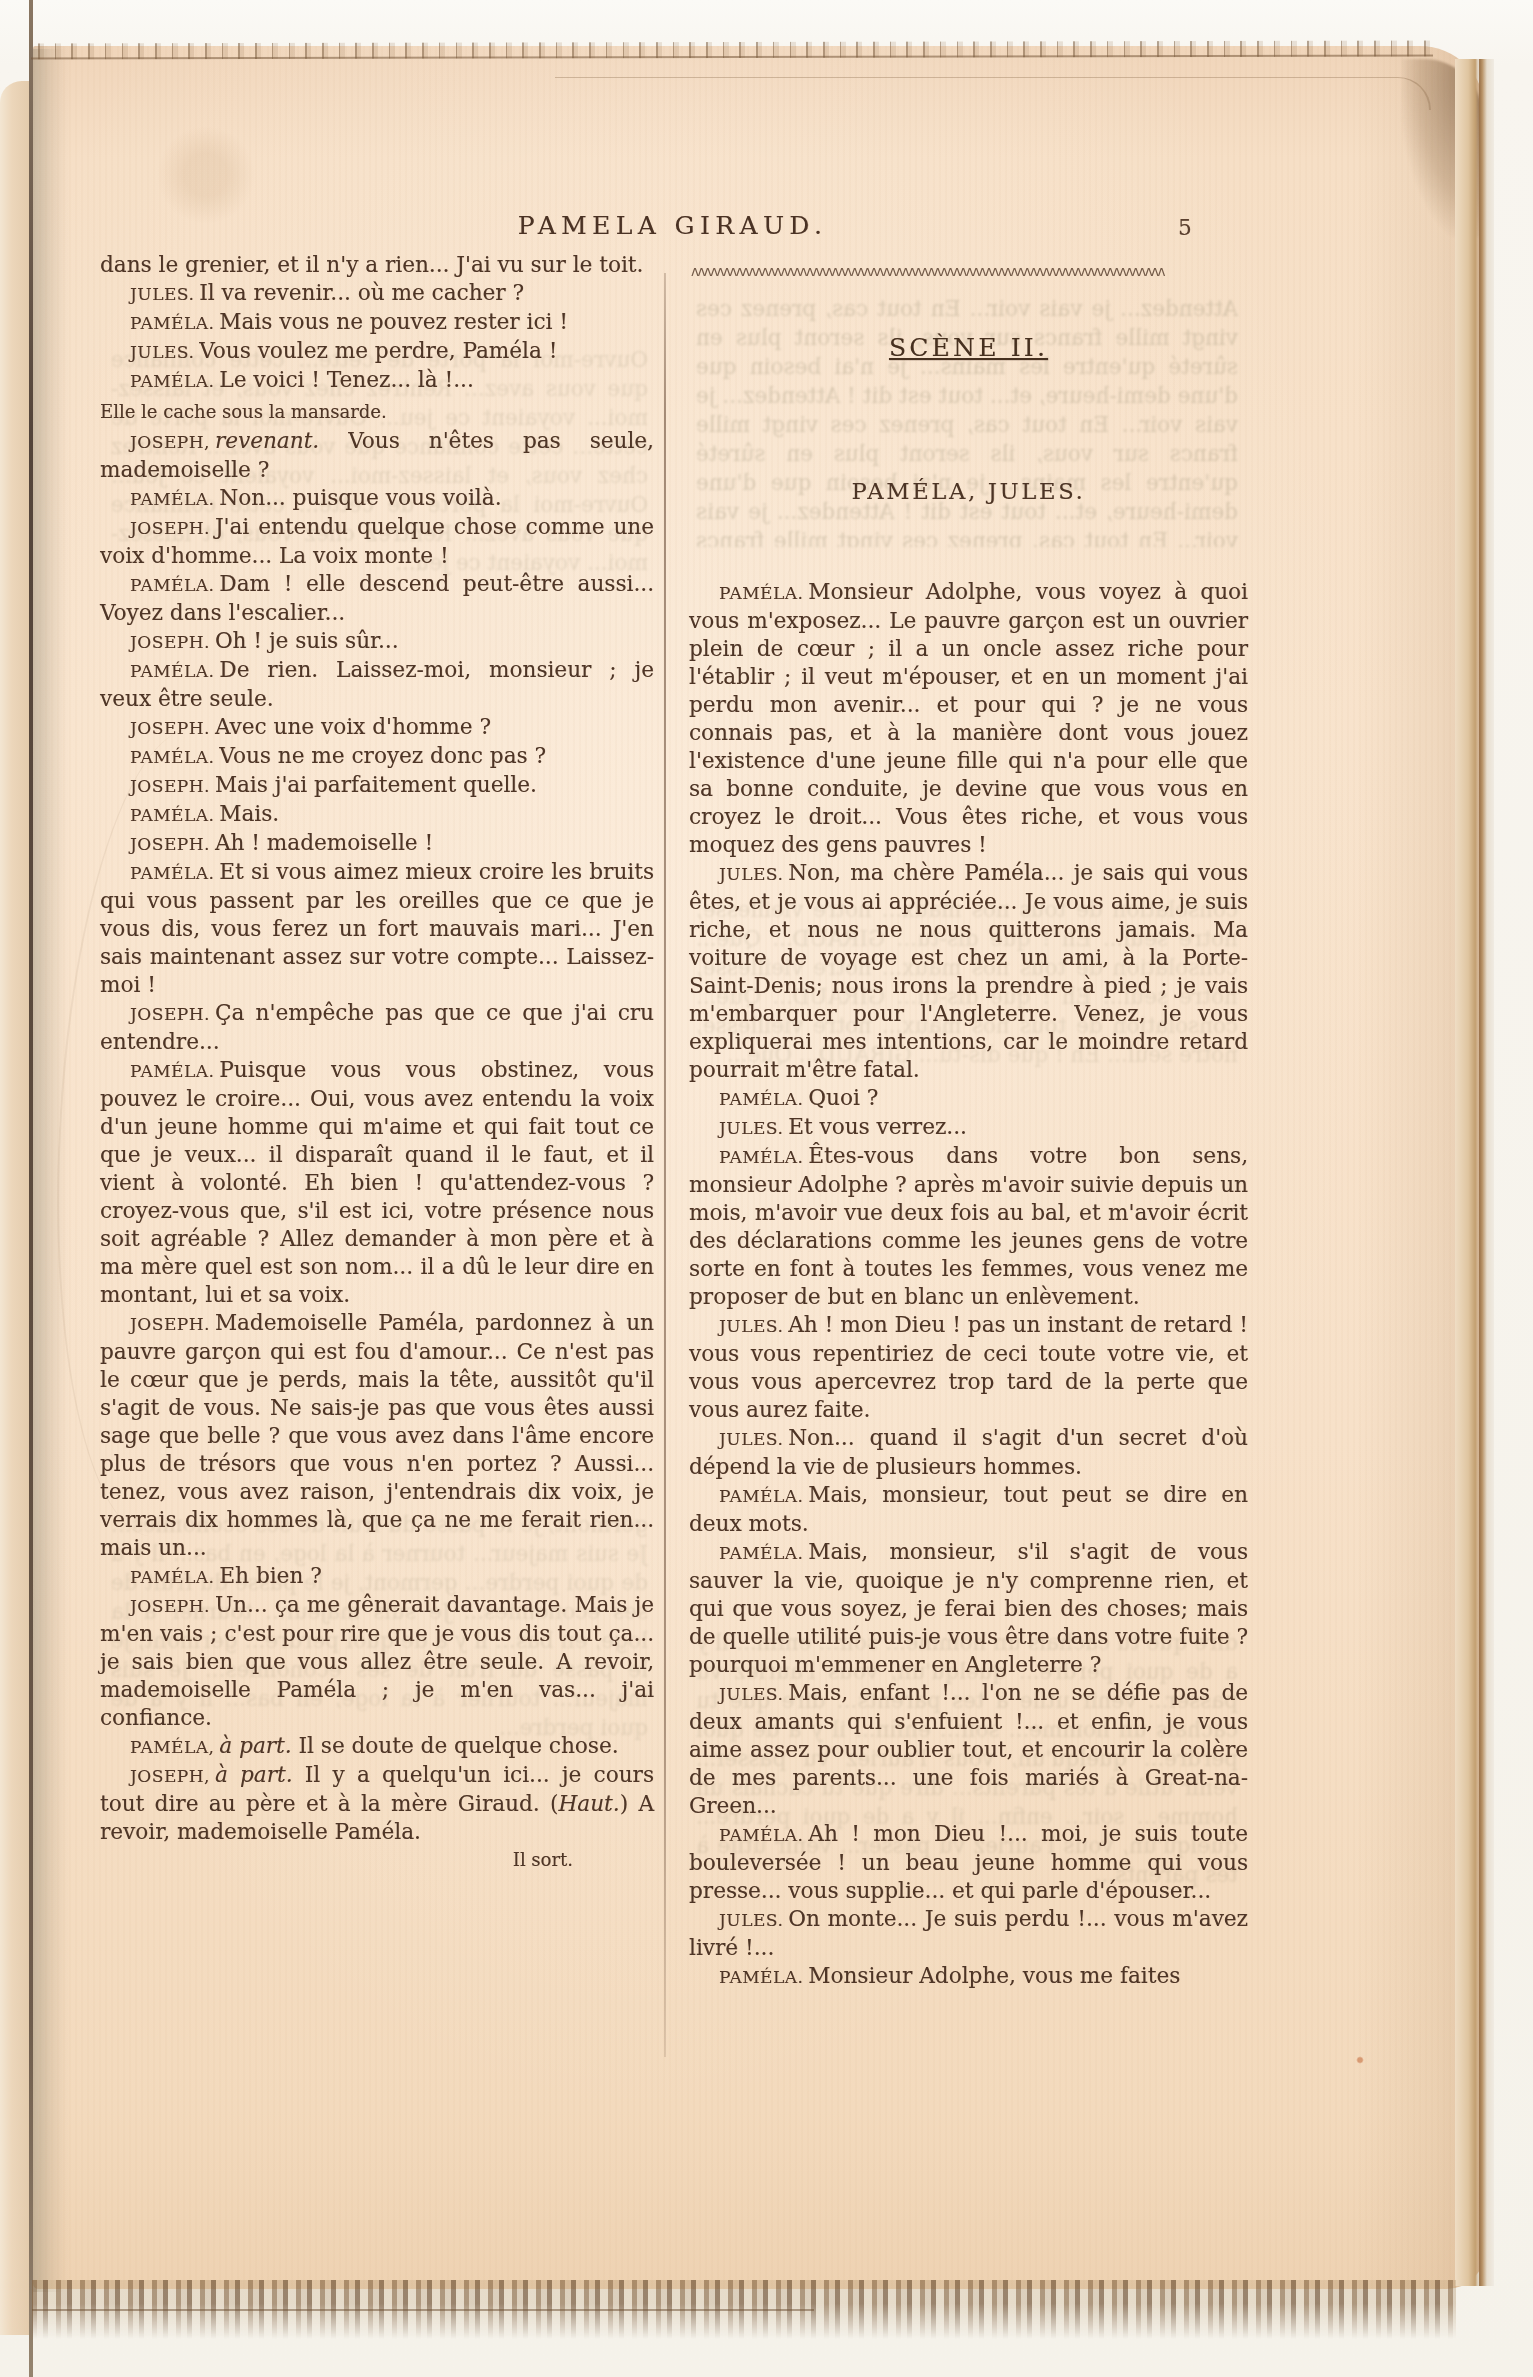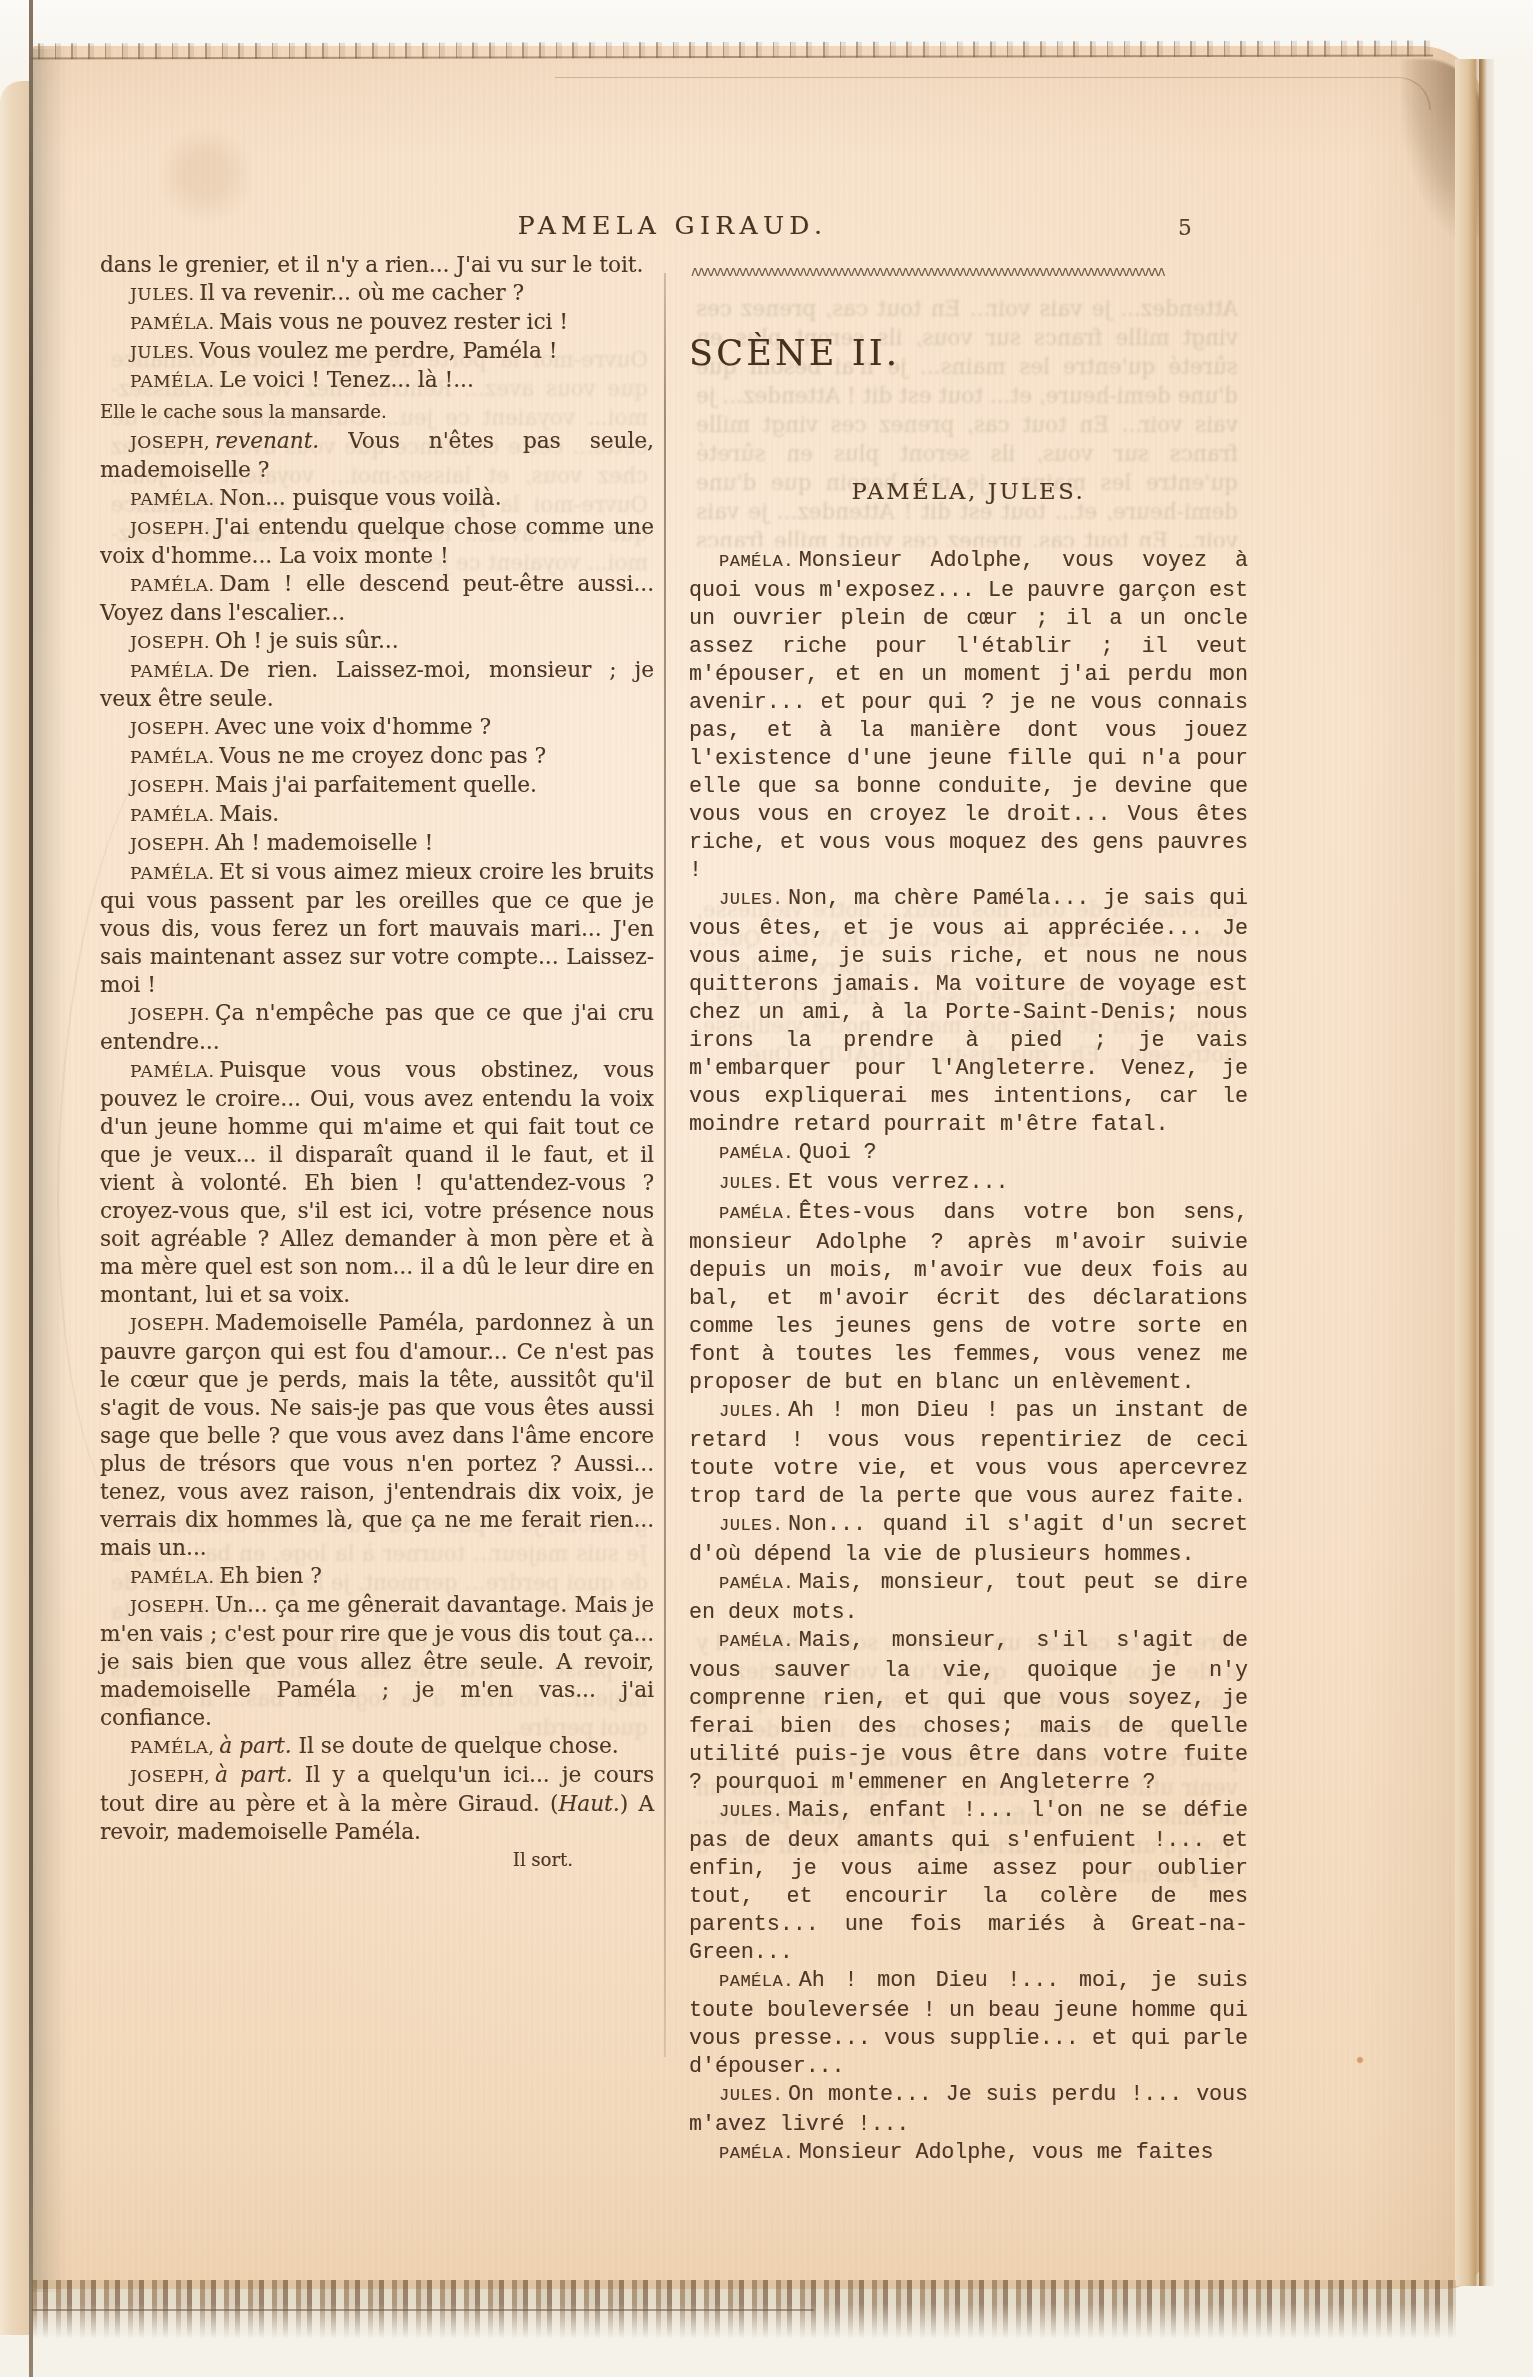--- a/index.html
+++ b/index.html
@@ -61,24 +61,24 @@
   .running-header{position:absolute;left:322px;top:211px;width:701px;text-align:center;
      font-size:25px;letter-spacing:5.4px;color:#4a3224;text-shadow:0.3px 0.3px 0.5px rgba(70,40,22,.4);}
   .page-number{position:absolute;left:1178px;top:215px;font-size:21.6px;color:#5a3f2e;}
 
   .wavy{position:absolute;left:691px;top:263px;width:522px;overflow:hidden;white-space:nowrap;
      font-family:"DejaVu Sans",sans-serif;font-size:13.5px;letter-spacing:-1.6px;
      color:#5d4433;opacity:.85;filter:blur(0.2px);}
 
   .column{position:absolute;font-size:21.6px;line-height:28px;text-align:justify;}
   .col-left{left:100px;top:251px;width:554px;}
-  .col-right{left:689px;top:546px;width:559px;font-family:Liberation Mono, monospace;}
+  .col-right{left:689px;top:578px;width:559px;}
 
-  .scene-heading{position:absolute;left:689px;top:333px;width:559px;
-     font-size:35px;letter-spacing:3.2px;color:#46301f;text-shadow:0.3px 0.4px 0.5px rgba(70,40,22,.4);}
+  .scene-heading{position:absolute;left:689px;top:333px;width:559px;text-align:center;
+     font-size:25px;letter-spacing:3.2px;color:#46301f;text-shadow:0.3px 0.4px 0.5px rgba(70,40,22,.4);text-decoration:underline;}
   .scene-characters{position:absolute;left:689px;top:478px;width:559px;text-align:center;
      font-size:22.6px;letter-spacing:2.7px;color:#4c3425;text-shadow:0.3px 0.3px 0.5px rgba(70,40,22,.35);}
 
   .para{margin:0;text-indent:30px;}
   .continuation{text-indent:0;}
   .stage-center{text-align:left;text-indent:0;font-size:18px;line-height:25px;margin:4.3px 0 3.2px;}
   .stage-right{text-align:right;text-indent:0;font-size:18px;line-height:25px;
      padding-right:81px;margin-top:1px;}
   .sp{font-size:17px;letter-spacing:0.5px;margin-right:4.9px;margin-top:37px;}
   .dir{font-style:italic;}

